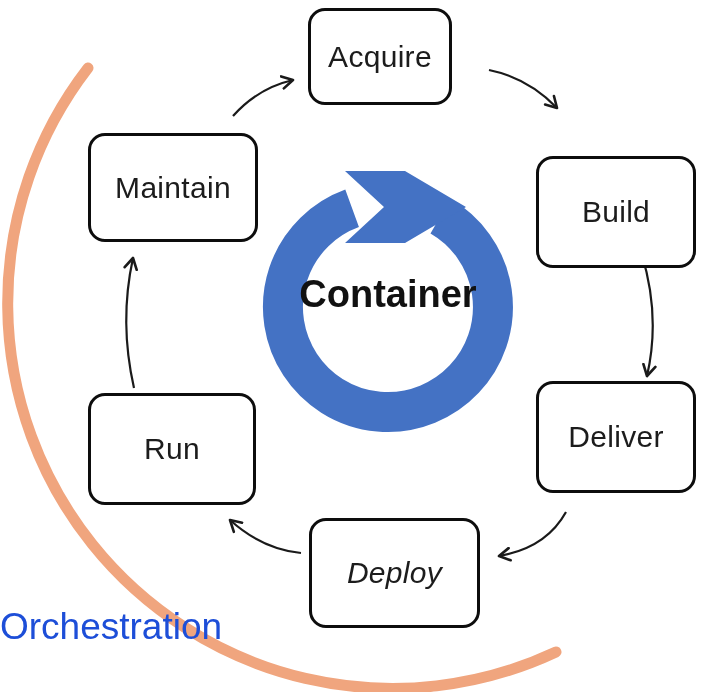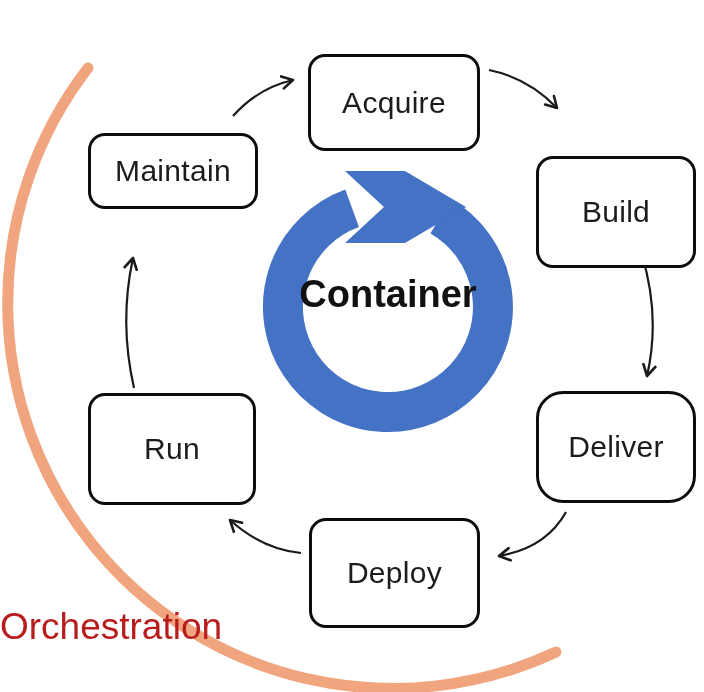--- a/index.html
+++ b/index.html
@@ -26,44 +26,44 @@
     border: 3px solid #0d0d0d;
     border-radius: 17px;
     display: flex;
     align-items: center;
     justify-content: center;
     font-size: 30px;
     color: #1c1c1c;
     letter-spacing: 0.3px;
     box-sizing: border-box;
   }
-  .node-acquire  { left: 308px; top: 8px;   width: 172px; height: 97px; margin-top: 46px;  }
+  .node-acquire  { left: 308px; top: 8px;   width: 144px; height: 97px;  }
   .node-build    { left: 536px; top: 127px; width: 160px; height: 112px; margin-top: 29px; }
-  .node-deliver  { left: 536px; top: 391px; width: 160px; height: 112px; border-radius: 27px; }
-  .node-deploy   { left: 309px; top: 518px; width: 171px; height: 110px; }
+  .node-deliver  { left: 536px; top: 381px; width: 160px; height: 112px; }
+  .node-deploy   { left: 309px; top: 518px; width: 171px; height: 110px; font-style: italic; }
   .node-run      { left: 88px;  top: 393px; width: 168px; height: 112px; }
-  .node-maintain { left: 88px;  top: 133px; width: 170px; height: 76px; }
+  .node-maintain { left: 88px;  top: 133px; width: 170px; height: 109px; }
   .center-label {
     position: absolute;
     left: 288px;
     top: 270px;
     width: 200px;
     text-align: center;
     font-size: 38px;
     font-weight: 600;
     color: #111111;
     line-height: 1.28;
   }
   .orchestration-label {
     position: absolute;
     left: 0px;
     top: 606px;
     width: 280px;
     font-size: 37px;
-    color: #b91c1c;
+    color: #1d4ed8;
     text-align: left;
   }
 </style>
 </head>
 <body>
 
 <div class="canvas">
 
   <svg class="layer-svg" width="704" height="692" viewBox="0 0 704 692">
     <defs>

